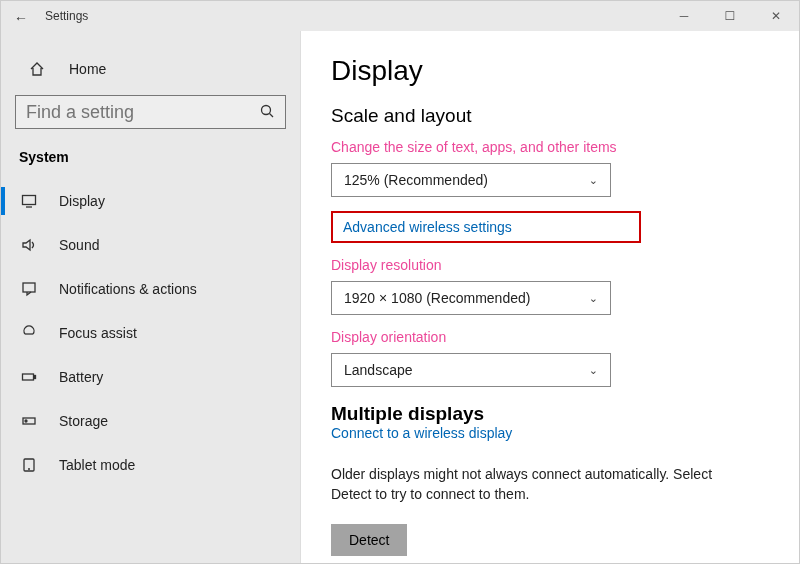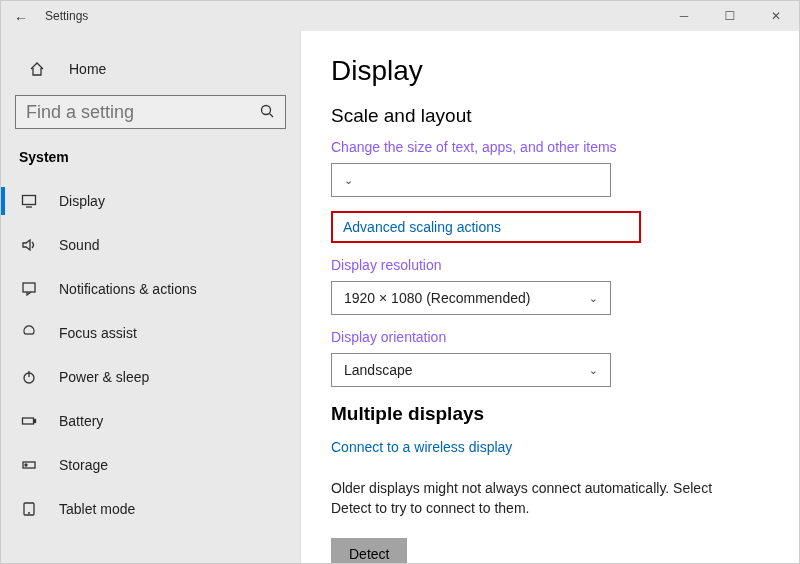--- a/index.html
+++ b/index.html
@@ -19,26 +19,26 @@
   .search input { flex: 1; border: none; background: transparent; font-size: 18px; outline: none; color: #333; }
   .search .sicon { color: #333; font-size: 14px; }
   .group-label { font-weight: 700; font-size: 14px; padding: 10px 16px 14px 18px; }
   .nav { flex: 1; overflow: hidden; }
   .nav-item { display: flex; align-items: center; height: 44px; padding-left: 20px; font-size: 14px; color: #222; position: relative; }
   .nav-item .icon { width: 20px; margin-right: 18px; display:flex; align-items:center; color:#333; }
   .nav-item.selected::before { content:""; position:absolute; left:0; top:8px; bottom:8px; width:4px; background:#0078d7; }
   .content { flex: 1; padding: 24px 30px 0 30px; overflow: hidden; position: relative; }
   .h1 { font-size: 28px; font-weight: 400; margin-bottom: 18px; }
   .h2 { font-size: 19px; font-weight: 400; margin-bottom: 12px; margin-top: 4px; }
-  .label { font-size: 14px; margin-bottom: 8px; color: #8b5cf6; }
+  .label { font-size: 14px; margin-bottom: 8px; color: #ec4899; }
   .select { width: 280px; height: 34px; border: 1px solid #888; display: flex; align-items: center; justify-content: space-between; padding: 0 12px; font-size: 14px; color: #222; margin-bottom: 14px; }
   .chev { font-size: 11px; color: #444; }
   .link { color: #0066b4; font-size: 14px; margin-bottom: 24px; display: block; }
   .redbox { border: 2px solid #cc0000; padding: 6px 10px; width: 310px; margin-bottom: 14px; }
-  .multi-h2 { font-size: 19px; font-weight: 600; margin-top: 16px; margin-bottom: 14px; }
+  .multi-h2 { font-size: 19px; font-weight: 600; margin-top: 16px; }
   .para { font-size: 14px; color: #222; line-height: 1.4; margin-bottom: 20px; max-width: 420px; }
   .btn { background: #a3a3a3; border: none; padding: 8px 18px; font-size: 14px; }
   svg { width: 16px; height: 16px; }
 </style>
 </head>
 <body>
 
 <div class="window">
   <div class="titlebar">
     <div class="back">←</div>
@@ -104,29 +104,20 @@
               <svg viewBox="0 0 16 16" stroke="#333" fill="none" stroke-width="1.3">
                 <path d="M4 9 A5 5 0 1 1 12 9"></path>
                 <line x1="4" y1="9" x2="12" y2="9"></line>
               </svg>
             </span>
           <span>Focus assist</span>
         </div>
         <div class="nav-item">
           <span class="icon">
               <svg viewBox="0 0 16 16" stroke="#333" fill="none" stroke-width="1.3">
-                <circle cx="8" cy="9" r="5"></circle>
-                <line x1="8" y1="2" x2="8" y2="8"></line>
-              </svg>
-            </span>
-          <span>Power &amp; sleep</span>
-        </div>
-        <div class="nav-item">
-          <span class="icon">
-              <svg viewBox="0 0 16 16" stroke="#333" fill="none" stroke-width="1.3">
                 <rect x="1.5" y="5" width="11" height="6"></rect>
                 <rect x="13" y="6.5" width="1.5" height="3" fill="#333"></rect>
               </svg>
             </span>
           <span>Battery</span>
         </div>
         <div class="nav-item">
           <span class="icon">
               <svg viewBox="0 0 16 16" stroke="#333" fill="none" stroke-width="1.3">
                 <rect x="2" y="5" width="12" height="6"></rect>
@@ -147,25 +138,26 @@
       </div>
     </div>
 
     <div class="content">
       <div class="h1">Display</div>
 
       <div class="h2">Scale and layout</div>
 
       <div class="label">Change the size of text, apps, and other items</div>
       <div class="select">
+        <span>125% (Recommended)</span>
         <span class="chev">⌄</span>
       </div>
 
       <div class="redbox">
-        <a class="link" style="margin-bottom:0">Advanced scaling actions</a>
+        <a class="link" style="margin-bottom:0">Advanced wireless settings</a>
       </div>
 
       <div class="label">Display resolution</div>
       <div class="select">
         <span>1920 × 1080 (Recommended)</span>
         <span class="chev">⌄</span>
       </div>
 
       <div class="label">Display orientation</div>
       <div class="select">

